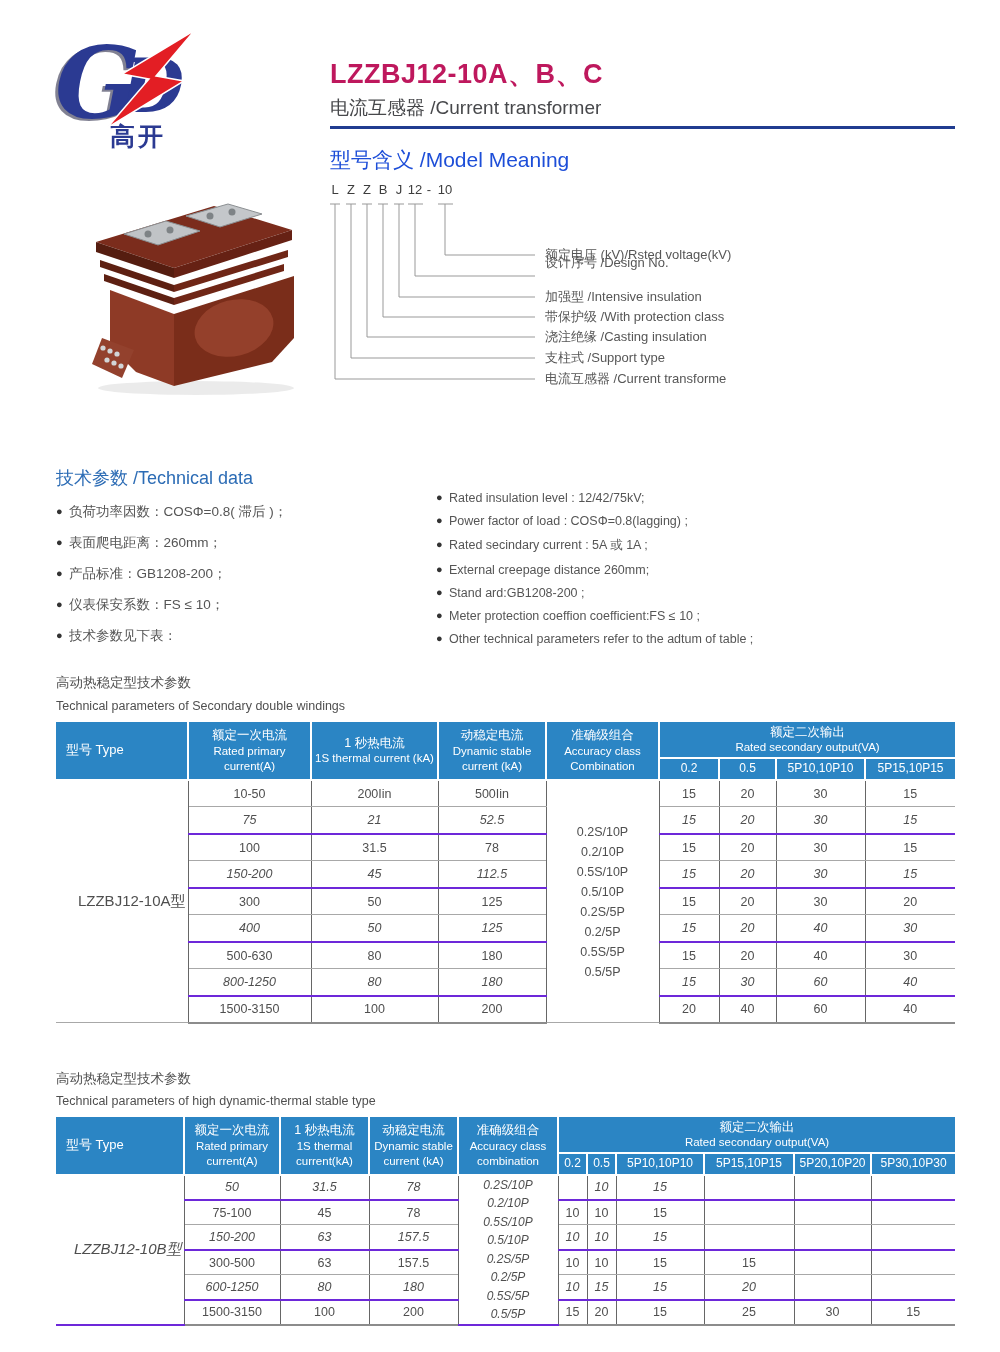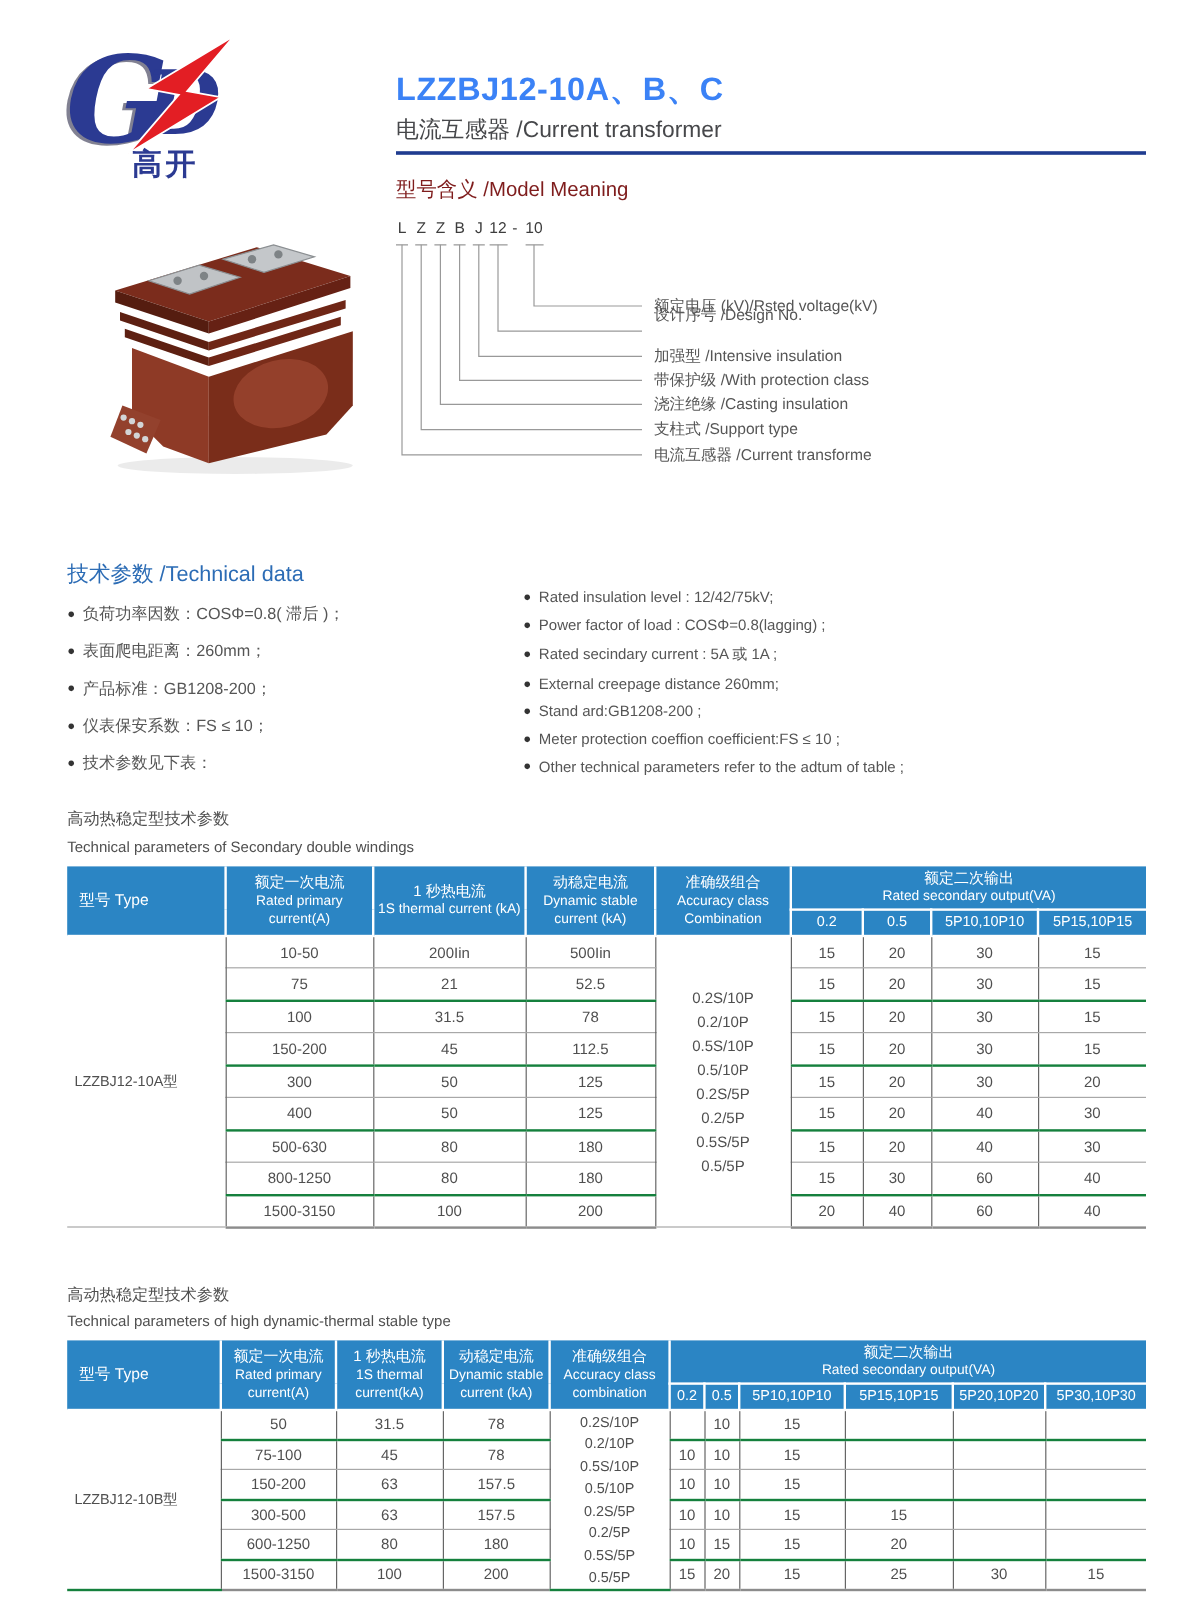--- a/index.html
+++ b/index.html
@@ -1,23 +1,23 @@
 <!DOCTYPE html>
 <html><head>
 <meta charset="utf-8">
 <style>
   * { margin:0; padding:0; box-sizing:border-box; }
   body { background:#e8e8e8; font-family:"Liberation Sans", sans-serif; }
   .page { position:relative; width:1000px; height:1352px; background:#ffffff; margin:0 auto; overflow:hidden; }
 
   
-  .title { position:absolute; left:330px; top:56px; font-size:27px; font-weight:bold; color:#3b82f6; letter-spacing:.5px;text-align:center; }
+  .title { position:absolute; left:330px; top:56px; font-size:27px; font-weight:bold; color:#be185d; letter-spacing:.5px;text-align:center; }
   .subtitle { position:absolute; left:330px; top:95px; font-size:19px; color:#47484b; }
   .rule { position:absolute; left:330px; top:126px; width:625px; height:3px; background:#203c90; }
-  .mm-heading { position:absolute; left:330px; top:146px; font-size:17px; color:#7f1d1d; }
+  .mm-heading { position:absolute; left:330px; top:146px; font-size:21px; color:#1d4ed8; }
 
   
   .diagram { position:absolute; left:330px; top:182px; width:640px; height:215px; }
   .diagram svg { position:absolute; left:0; top:0; }
   .code-char { position:absolute; top:0; transform:translateX(-50%); font-size:13px; color:#3d3d3d; white-space:nowrap; }
   .mm-label { position:absolute; left:215px; font-size:13px; color:#565656; white-space:nowrap; }
 
   
   .product { position:absolute; left:66px; top:190px; width:252px; height:208px; }
 
@@ -47,24 +47,24 @@
   .t thead tr th:first-child { border-left:none; }
   .t thead tr th:last-child { border-right:none;text-align:center; }
   .t th.type { text-align:left; padding-left:10px; font-size:13px; }
   .t td { font-size:12.5px; color:#4f4f4f; text-align:center; padding:0 2px;
           border-left:1px solid #666; border-right:1px solid #666;
           border-top:1px solid #a8a8a8; border-bottom:1px solid #a8a8a8; }
   #table1 td { height:27px; }
   #table2 td { height:24.5px; }
   .t td:first-child { border-left:none; }
   .t td:last-child { border-right:none; }
-  .t td.model { text-align:left; padding-left:6px; font-size:12px;margin-top:32px; }
+  .t td.model { text-align:right; padding-left:6px; font-size:15px;margin-top:32px; }
   .t td.acc { line-height:20px; }
   #table2 td.acc { line-height:18.5px; font-size:12px; }
-  .t tr.grp td { border-bottom:2px solid #15803d; }
+  .t tr.grp td { border-bottom:2px solid #6d28d9;font-style:italic; }
   .t tbody tr:last-child td { border-bottom:2px solid #8c8c8c; }
 </style>
 </head>
 <body>
 
 <div class="page">
 
   <div style="position:absolute;left:52px;top:28px;width:150px;height:125px;">
     <svg width="150" height="125" viewBox="0 0 150 125">
       <text x="0" y="92" font-family="DejaVu Serif, serif" font-style="italic" font-weight="bold" font-size="100" fill="#1b1b3a" opacity="0.55">G</text>

